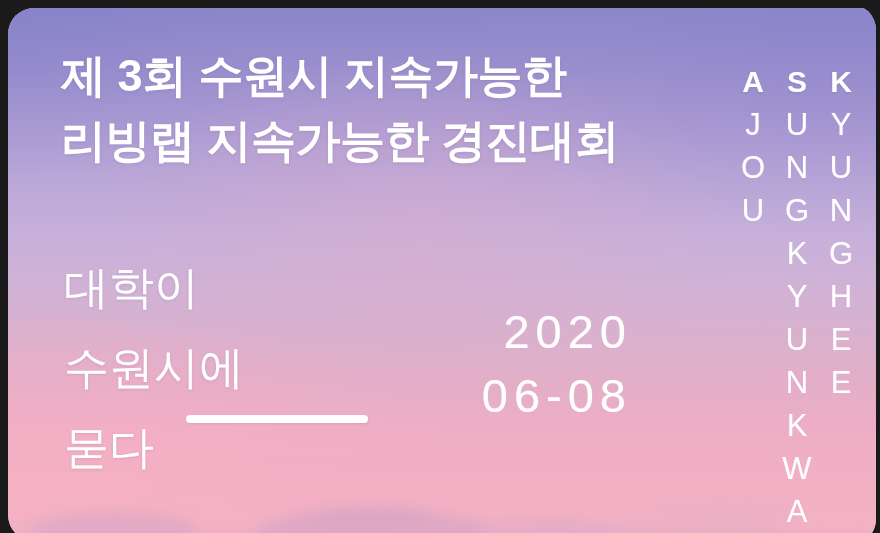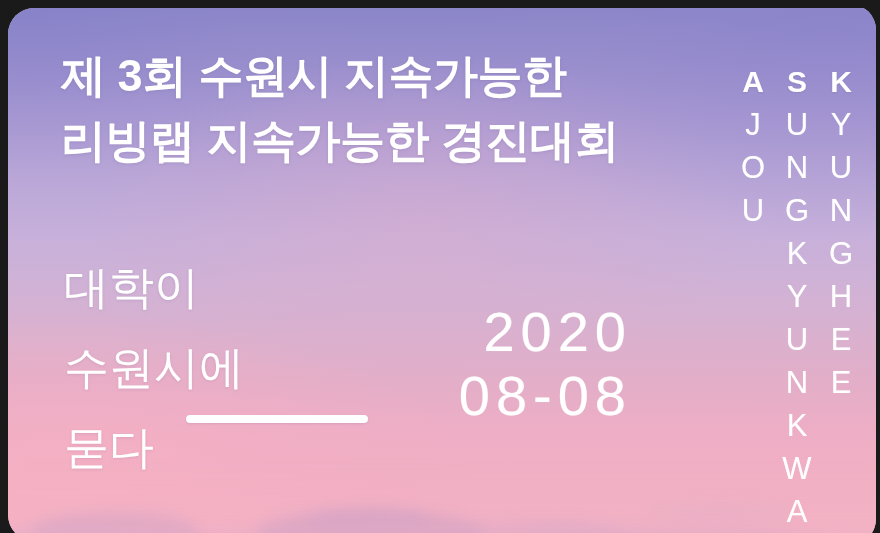--- a/index.html
+++ b/index.html
@@ -127,21 +127,21 @@
 
   .date-block {
     position:absolute;
     left:400px;
     top:288px;
     width:232px;
     text-align:right;
     color:#ffffff;
   }
   .date-line {
-    font-size:56px;
+    font-size:47px;
     font-weight:100;
     line-height:56px;
     letter-spacing:6px;
     white-space:nowrap;
     -webkit-text-stroke:0.2px rgba(255,255,255,0.5);
     text-shadow:0 0 1px rgba(255,255,255,0.35);
   }
 
   
   .acrostic {
@@ -215,21 +215,21 @@
 
     <div class="subtitle-block">
       <div class="subtitle-line">대학이</div>
       <div class="subtitle-line">수원시에</div>
       <div class="subtitle-line">묻다</div>
     </div>
     <div class="rule"></div>
 
     <div class="date-block">
       <div class="date-line">2020</div>
-      <div class="date-line">08-08</div>
+      <div class="date-line">06-08</div>
     </div>
 
     <div class="acrostic">
 
       <div class="acro-col col-1">
         <div class="acro-head">A</div>
         <div class="acro-letter">J</div>
         <div class="acro-letter">O</div>
         <div class="acro-letter">U</div>
       </div>

